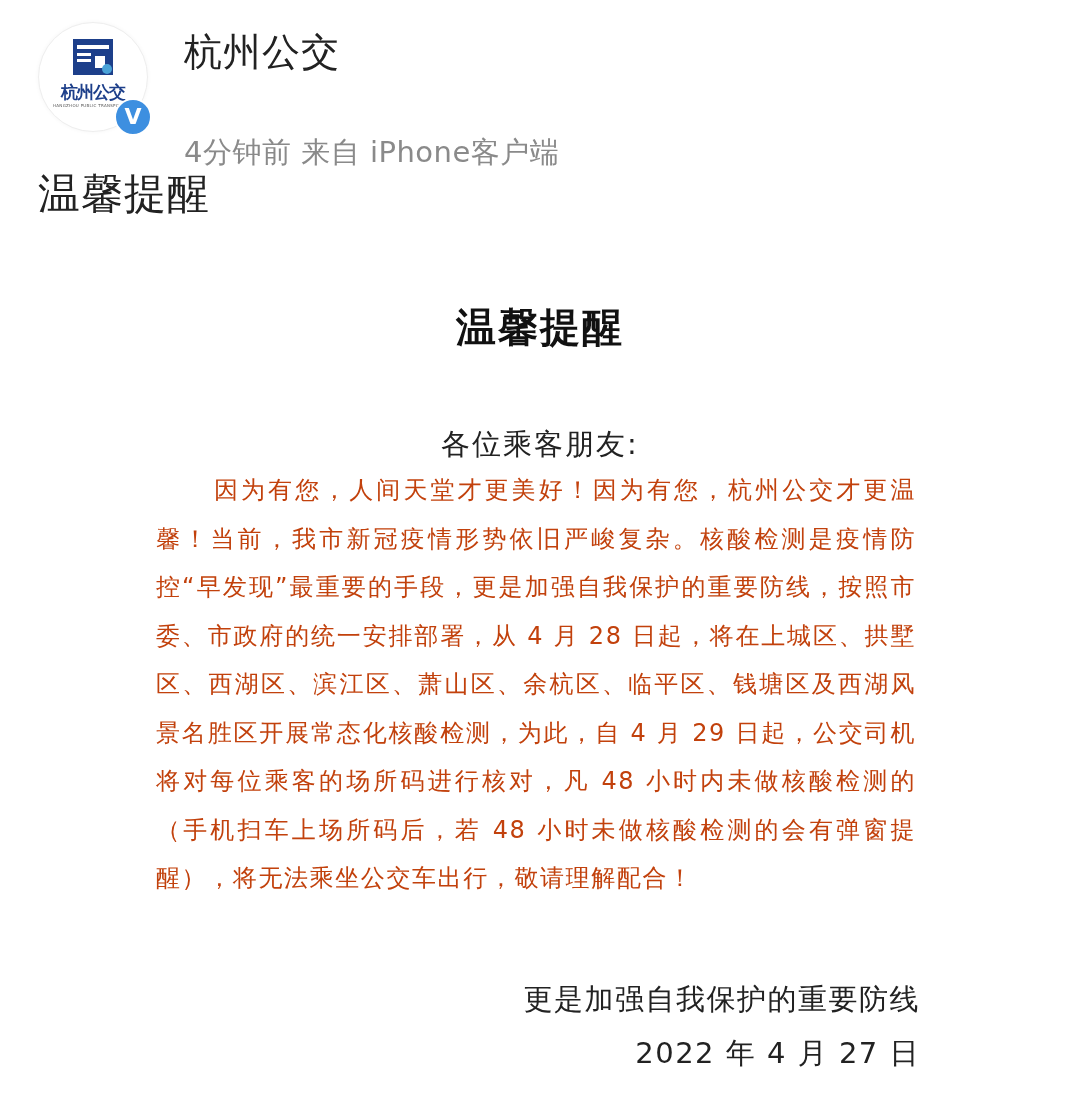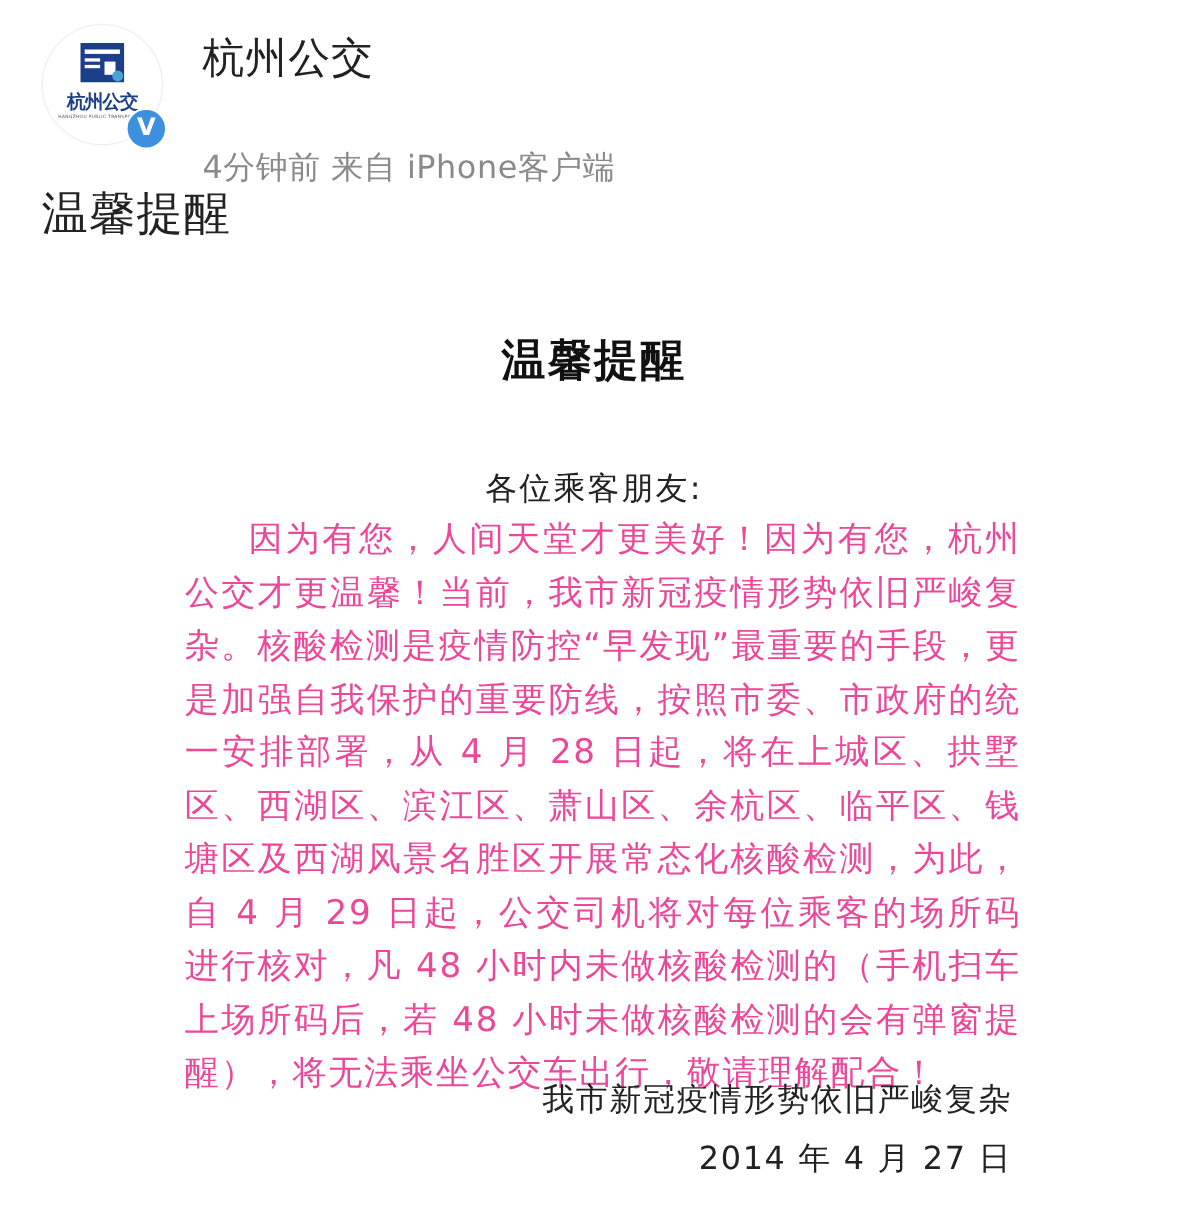--- a/index.html
+++ b/index.html
@@ -16,21 +16,21 @@
               background:#3d8fe0; border:2px solid #fff; color:#fff; font-size:22px; font-weight:bold;
               text-align:center; line-height:33px; }
   .username { position:absolute; left:184px; top:27px; font-size:38px; color:#222; letter-spacing:1px; }
   .meta { position:absolute; left:184px; top:89px; font-size:29px; color:#8a8a8a; letter-spacing:0.5px;margin-top:44px; }
   .post-title { position:absolute; left:38px; top:166px; font-size:42px; color:#222; letter-spacing:1px; }
   .notice-title { position:absolute; left:0; width:1080px; top:300px; text-align:center;
                   font-size:40px; color:#111; font-weight:bold; letter-spacing:2px; }
   .body-text { position:absolute; left:160px; width:760px; font-size:29px; color:#222; line-height:48px;
                letter-spacing:2px; }
   .greet { top:420px;text-align:center; }
-  .para { position:absolute; left:168px; top:466px; width:760px; font-size:31px; color:#ec4899;
+  .para { position:absolute; left:156px; top:466px; width:760px; font-size:24px; color:#c2410c;
           line-height:48.5px; letter-spacing:1.6px; text-indent:58px; text-align:justify; }
   .sign { position:absolute; right:160px; font-size:29px; color:#222; letter-spacing:1.5px; }
   .sign.org { top:980px; }
   .sign.date { top:1034px; }
 </style>
 </head>
 <body>
 
 <div class="avatar">
   <svg class="logo-mark" viewBox="0 0 40 36">
@@ -47,14 +47,14 @@
 <div class="verified">V</div>
 
 <div class="username">杭州公交</div>
 <div class="meta">4分钟前  来自 iPhone客户端</div>
 
 <div class="post-title">温馨提醒</div>
 
 <div class="notice-title">温馨提醒</div>
 <div class="body-text greet">各位乘客朋友:</div>
 <div class="para">因为有您，人间天堂才更美好！因为有您，杭州公交才更温馨！当前，我市新冠疫情形势依旧严峻复杂。核酸检测是疫情防控“早发现”最重要的手段，更是加强自我保护的重要防线，按照市委、市政府的统一安排部署，从 4 月 28 日起，将在上城区、拱墅区、西湖区、滨江区、萧山区、余杭区、临平区、钱塘区及西湖风景名胜区开展常态化核酸检测，为此，自 4 月 29 日起，公交司机将对每位乘客的场所码进行核对，凡 48 小时内未做核酸检测的（手机扫车上场所码后，若 48 小时未做核酸检测的会有弹窗提醒），将无法乘坐公交车出行，敬请理解配合！</div>
-<div class="sign org">我市新冠疫情形势依旧严峻复杂</div>
-<div class="sign date">2014 年 4 月 27 日</div>
+<div class="sign org">更是加强自我保护的重要防线</div>
+<div class="sign date">2022 年 4 月 27 日</div>
 
 </body></html>

